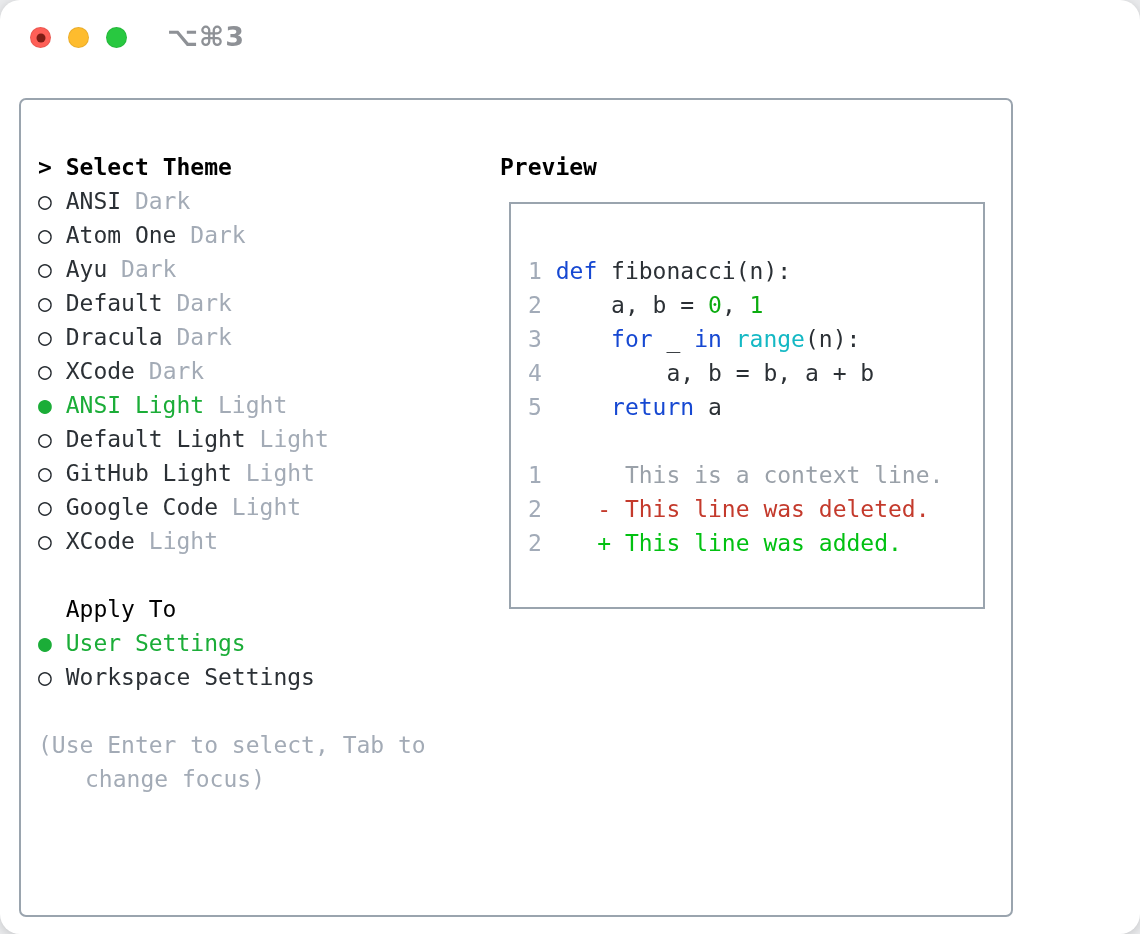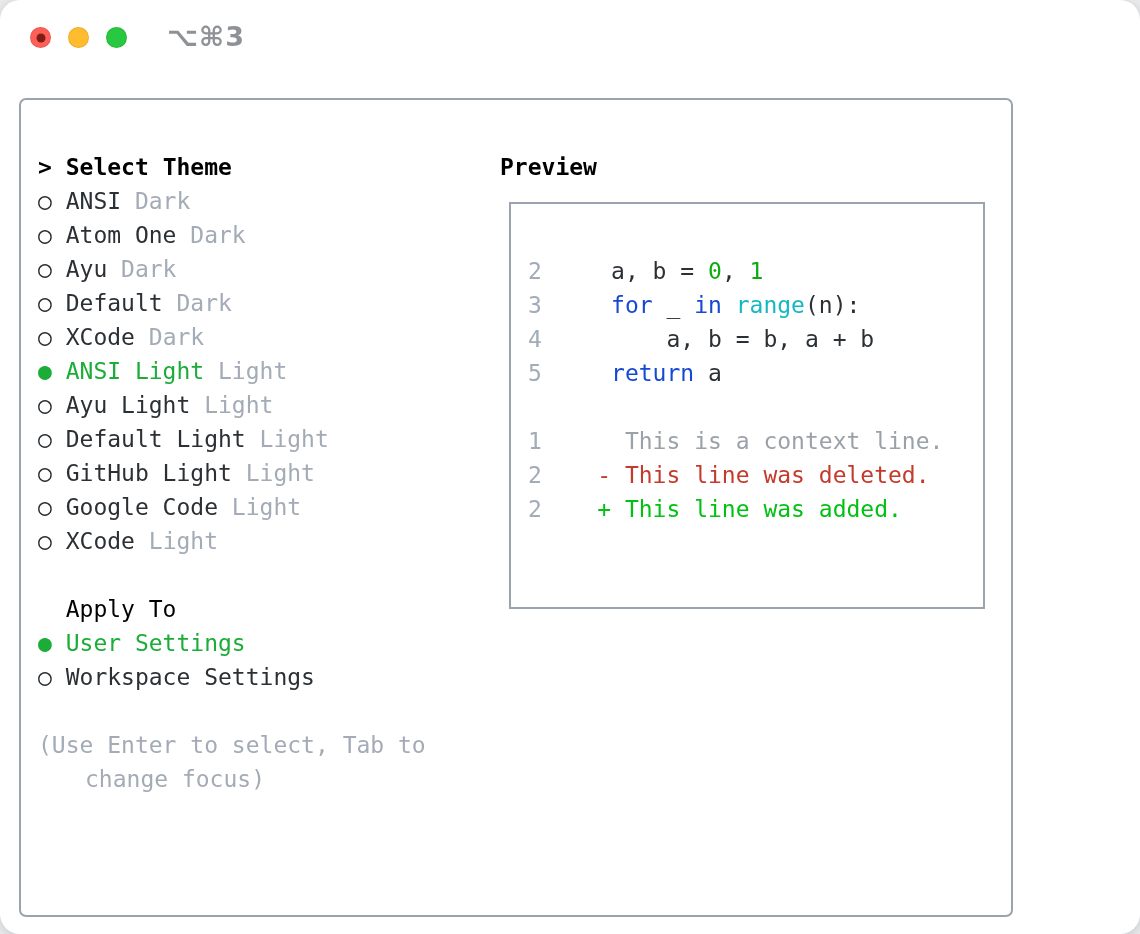--- a/index.html
+++ b/index.html
@@ -70,23 +70,23 @@
 
   <div class="main-box">
 
     <div class="left-col">
       <div class="row bold" style="color:#000"><span>&gt; </span><span>Select Theme</span></div>
       <div id="theme-list">
           <div class="row"><span class="marker2" style="color: rgb(43, 48, 53);">○ </span><span style="color: rgb(43, 48, 53);">ANSI</span><span style="color: rgb(163, 171, 182);"> Dark</span></div>
           <div class="row"><span class="marker2" style="color: rgb(43, 48, 53);">○ </span><span style="color: rgb(43, 48, 53);">Atom One</span><span style="color: rgb(163, 171, 182);"> Dark</span></div>
           <div class="row"><span class="marker2" style="color: rgb(43, 48, 53);">○ </span><span style="color: rgb(43, 48, 53);">Ayu</span><span style="color: rgb(163, 171, 182);"> Dark</span></div>
           <div class="row"><span class="marker2" style="color: rgb(43, 48, 53);">○ </span><span style="color: rgb(43, 48, 53);">Default</span><span style="color: rgb(163, 171, 182);"> Dark</span></div>
+          <div class="row"><span class="marker2" style="color: rgb(43, 48, 53);">○ </span><span style="color: rgb(43, 48, 53);">Dracula</span><span style="color: rgb(163, 171, 182);"> Dark</span></div>
           <div class="row"><span class="marker2" style="color: rgb(43, 48, 53);">○ </span><span style="color: rgb(43, 48, 53);">XCode</span><span style="color: rgb(163, 171, 182);"> Dark</span></div>
           <div class="row"><span class="marker2" style="color: rgb(27, 173, 56);">● </span><span style="color: rgb(27, 173, 56); margin-top: 10px;">ANSI Light</span><span style="color: rgb(163, 171, 182);"> Light</span></div>
-          <div class="row"><span class="marker2" style="color: rgb(43, 48, 53);">○ </span><span style="color: rgb(43, 48, 53);">Ayu Light</span><span style="color: rgb(163, 171, 182);"> Light</span></div>
           <div class="row"><span class="marker2" style="color: rgb(43, 48, 53);">○ </span><span style="color: rgb(43, 48, 53);">Default Light</span><span style="color: rgb(163, 171, 182);"> Light</span></div>
           <div class="row"><span class="marker2" style="color: rgb(43, 48, 53);">○ </span><span style="color: rgb(43, 48, 53);">GitHub Light</span><span style="color: rgb(163, 171, 182);"> Light</span></div>
           <div class="row"><span class="marker2" style="color: rgb(43, 48, 53);">○ </span><span style="color: rgb(43, 48, 53);">Google Code</span><span style="color: rgb(163, 171, 182);"> Light</span></div>
           <div class="row"><span class="marker2" style="color: rgb(43, 48, 53);">○ </span><span style="color: rgb(43, 48, 53);">XCode</span><span style="color: rgb(163, 171, 182);"> Light</span></div>
         </div>
       <div class="spacer"></div>
       <div class="row" style="color:#000; padding-left:2ch">Apply To</div>
       <div id="apply-list">
           <div class="row"><span class="marker2" style="color: rgb(27, 173, 56);">● </span><span style="color: rgb(27, 173, 56);">User Settings</span></div>
           <div class="row"><span class="marker2" style="color: rgb(43, 48, 53);">○ </span><span style="color: rgb(43, 48, 53);">Workspace Settings</span></div>
@@ -95,20 +95,21 @@
       <div id="help-text">
           <div class="row"><span style="color: rgb(163, 171, 182);">(Use Enter to select, Tab to</span></div>
           <div class="row"><span style="color: rgb(163, 171, 182); margin-left: 47px;">change focus)</span></div>
         </div>
     </div>
 
     <div class="row bold preview-title" style="color:#000">Preview</div>
 
     <div class="preview-box">
       <div id="code-block">
+          <div class="row"><span class="lnum2" style="color: rgb(162, 171, 184);">1 </span><span style="color: rgb(22, 72, 210);">def</span><span style="color: rgb(43, 48, 53);"> fibonacci(n):</span></div>
           <div class="row"><span class="lnum2" style="color: rgb(162, 171, 184);">2 </span><span style="color: rgb(43, 48, 53);">    a, b = </span><span style="color: rgb(12, 172, 16);">0</span><span style="color: rgb(43, 48, 53);">, </span><span style="color: rgb(12, 172, 16);">1</span></div>
           <div class="row"><span class="lnum2" style="color: rgb(162, 171, 184);">3 </span><span style="color: rgb(43, 48, 53);">    </span><span style="color: rgb(22, 72, 210);">for</span><span style="color: rgb(43, 48, 53);"> _ </span><span style="color: rgb(22, 72, 210);">in</span><span style="color: rgb(43, 48, 53);"> </span><span style="color: rgb(20, 184, 196);">range</span><span style="color: rgb(43, 48, 53);">(n):</span></div>
           <div class="row"><span class="lnum2" style="color: rgb(162, 171, 184);">4 </span><span style="color: rgb(43, 48, 53);">        a, b = b, a + b</span></div>
           <div class="row"><span class="lnum2" style="color: rgb(162, 171, 184);">5 </span><span style="color: rgb(43, 48, 53);">    </span><span style="color: rgb(22, 72, 210);">return</span><span style="color: rgb(43, 48, 53);"> a</span></div>
         </div>
       <div class="spacer"></div>
       <div id="diff-block">
           <div class="row"><span class="dnum5" style="color: rgb(162, 171, 184);">1    </span><span class="marker2" style="color: rgb(154, 161, 169);">  </span><span style="color: rgb(154, 161, 169);">This is a context line.</span></div>
           <div class="row"><span class="dnum5" style="color: rgb(162, 171, 184);">2    </span><span class="marker2" style="color: rgb(196, 58, 44);">- </span><span style="color: rgb(196, 58, 44);">This line was deleted.</span></div>
           <div class="row"><span class="dnum5" style="color: rgb(162, 171, 184);">2    </span><span class="marker2" style="color: rgb(2, 193, 18);">+ </span><span style="color: rgb(2, 193, 18);">This line was added.</span></div>

